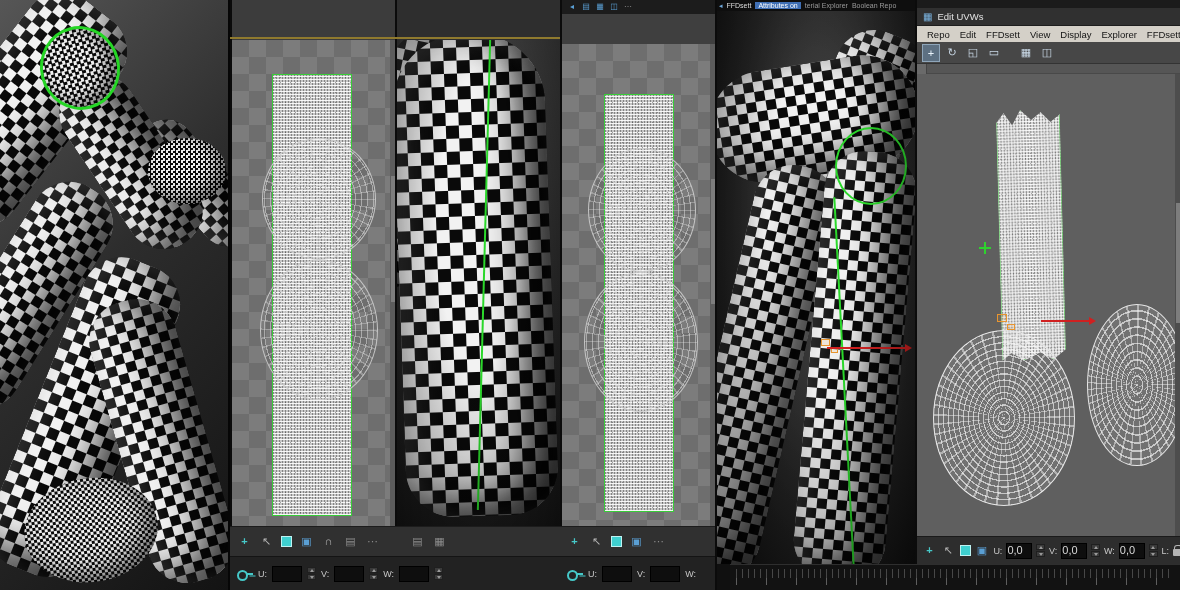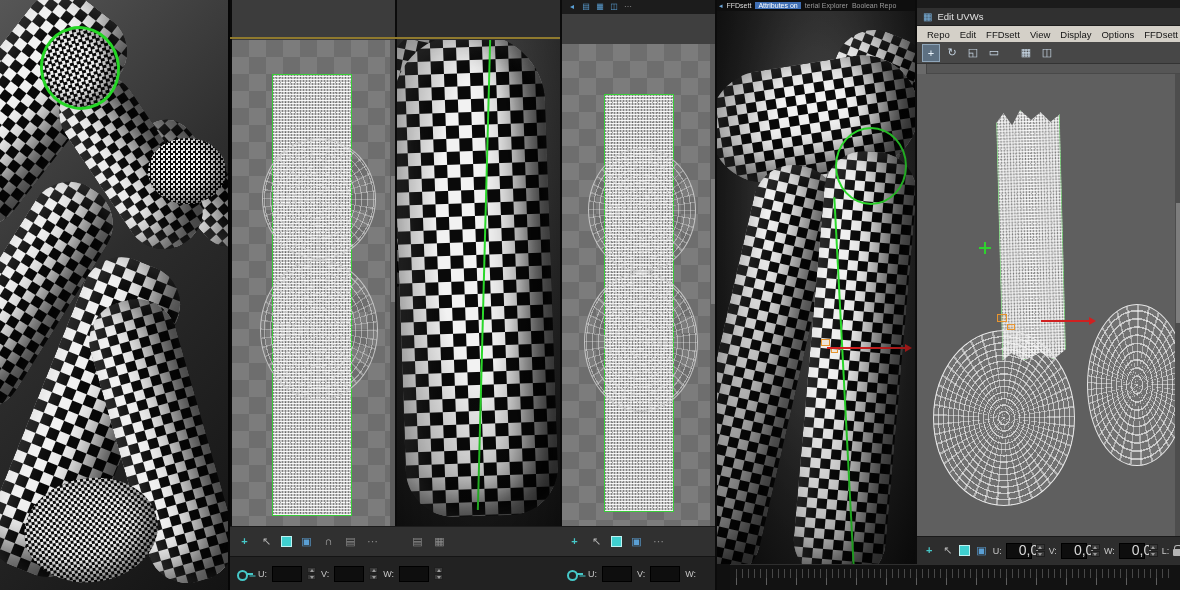--- a/index.html
+++ b/index.html
@@ -47,21 +47,21 @@
   
   .toolbar-dark { background:#303030; border-top:1px solid #1c1c1c; display:flex; align-items:center; gap:7px; padding-left:7px; }
   .status-dark  { background:#222222; border-top:1px solid #141414; display:flex; align-items:center; gap:5px; padding-left:7px; }
   .ic { display:inline-flex; align-items:center; justify-content:center; width:15px; height:15px; font-size:11px; line-height:1; }
   .ic.teal { color:#46c8c8; font-weight:bold; }
   .ic.blue { color:#5a9fd4; }
   .ic.gray { color:#b5b5b5; }
   .ic.dim  { color:#8a8a8a; }
   .snap-sq { width:11px; height:11px; background:#3fd0d0; border:1px solid #bff2f2; }
   .uvw-label { color:#c8c8c8; font-size:9px; }
-  .dark-field { width:30px; height:16px; background:#0e0e0e; border:1px solid #000; color:#d8d8d8; font-size:14px; line-height:12px; padding:0 12px; }
+  .dark-field { width:30px; height:16px; background:#0e0e0e; border:1px solid #000; color:#d8d8d8; font-size:11px; line-height:12px; padding:0 0; }
   .spin-col { display:inline-flex; flex-direction:column; gap:1px; }
   .spin-btn { width:9px; height:6px; background:#3a3a3a; border:1px solid #1f1f1f; position:relative; }
   .spin-btn.up::before  { content:""; position:absolute; left:1.5px; top:1px; border-left:2.5px solid transparent; border-right:2.5px solid transparent; border-bottom:3px solid #9a9a9a; }
   .spin-btn.dn::before  { content:""; position:absolute; left:1.5px; top:1px; border-left:2.5px solid transparent; border-right:2.5px solid transparent; border-top:3px solid #9a9a9a; }
 
   .key-ic { position:relative; width:16px; height:10px; display:inline-block; }
   .key-ic::before { content:""; position:absolute; left:0; top:1px; width:7px; height:7px; border:2px solid #46c8c8; border-radius:50%; }
   .key-ic::after  { content:""; position:absolute; left:9px; top:4px; width:7px; height:2px; background:#46c8c8; box-shadow:3px 2px 0 -0.5px #46c8c8; }
 
   .lock-ic { position:relative; width:9px; height:7px; background:#b5b5b5; border-radius:1px; display:inline-block; margin-top:4px; }
@@ -234,21 +234,21 @@
       <span style="color:#7ab3e0; font-size:10px; line-height:1;">▦</span>
       <span style="color:#e2e2e2; font-size:9.5px;">Edit UVWs</span>
     </div>
 
     <div class="abs menubar" style="left:0; top:26px; width:265px; height:16px;">
       <span class="menu-item">Repo</span>
       <span class="menu-item">Edit</span>
       <span class="menu-item">FFDsett</span>
       <span class="menu-item">View</span>
       <span class="menu-item">Display</span>
-      <span class="menu-item">Options</span>
+      <span class="menu-item">Explorer</span>
       <span class="menu-item">FFDsett</span>
       <span class="menu-item">View</span>
     </div>
 
     <div class="abs" style="left:0; top:42px; width:265px; height:22px; background:#474747; border-bottom:1px solid #333; display:flex; align-items:center; gap:3px; padding-left:5px;">
       <span class="tbtn pressed">+</span>
       <span class="tbtn">↻</span>
       <span class="tbtn">◱</span>
       <span class="tbtn">▭</span>
       <span style="width:8px;"></span>

